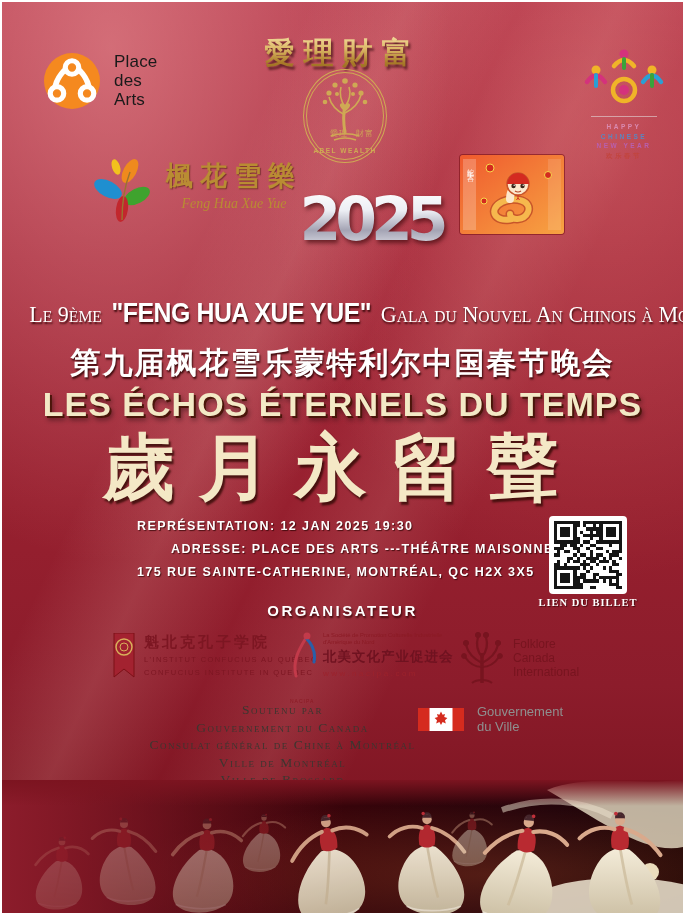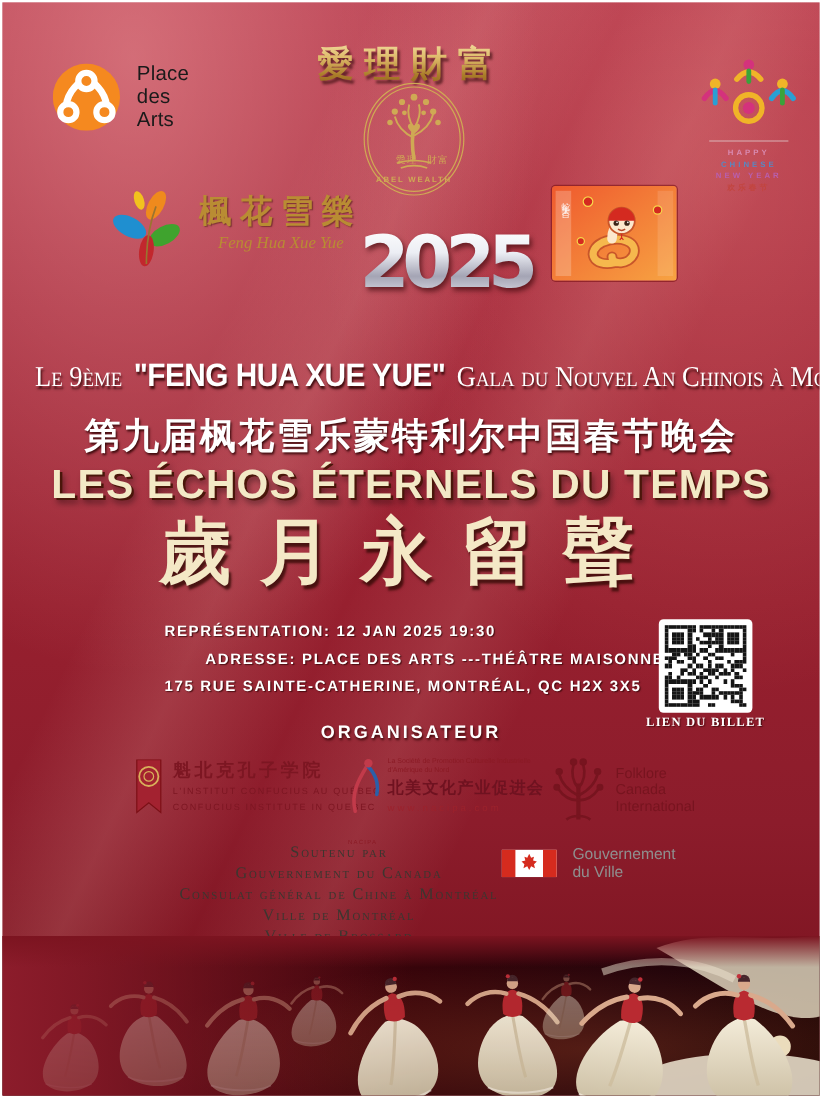--- a/index.html
+++ b/index.html
@@ -67,21 +67,21 @@
 
   
   .titlefr{top:296px;white-space:nowrap;color:#fff;transform:scaleX(.92);transform-origin:center;
     text-shadow:1px 2px 2px rgba(40,0,0,.85);}
   .titlefr .serifpart{font-family:"Liberation Serif", serif;font-variant:small-caps;font-size:24px;}
   .titlefr .namepart{font-size:27px;font-weight:800;letter-spacing:-.5px;padding:0 6px;}
   .titlecn{top:329px;color:#fff;font-size:30px;font-weight:bold;letter-spacing:2px;
     text-shadow:1px 2px 2px rgba(40,0,0,.85);margin-top:12px;}
   .themefr{top:383px;color:#f3e9c6;font-size:34px;font-weight:900;letter-spacing:1px;
     text-shadow:2px 2px 0 #4a160a,3px 4px 5px rgba(0,0,0,.45);}
-  .themecn{top:418px;color:#f4e8c6;font-size:60px;font-weight:bold;letter-spacing:24px;
+  .themecn{top:418px;color:#f4e8c6;font-size:72px;font-weight:bold;letter-spacing:24px;
     font-family:"DejaVu Serif", serif;text-shadow:2px 3px 2px rgba(50,10,5,.8);}
 
   
   .details{left:135px;top:513px;color:#fff;font-size:12.5px;font-weight:bold;letter-spacing:1.4px;
     line-height:23px;text-shadow:1px 1px 1px rgba(40,0,0,.7);}
   .details .l2{margin-left:34px;}
 
   
   .qr{left:547px;top:514px;width:78px;height:78px;background:#fff;border-radius:4px;padding:5px;box-sizing:border-box;}
   .qr-mod{display:grid;width:68px;height:68px;grid-template-rows:repeat(21,1fr);grid-template-columns:repeat(21,1fr);}

